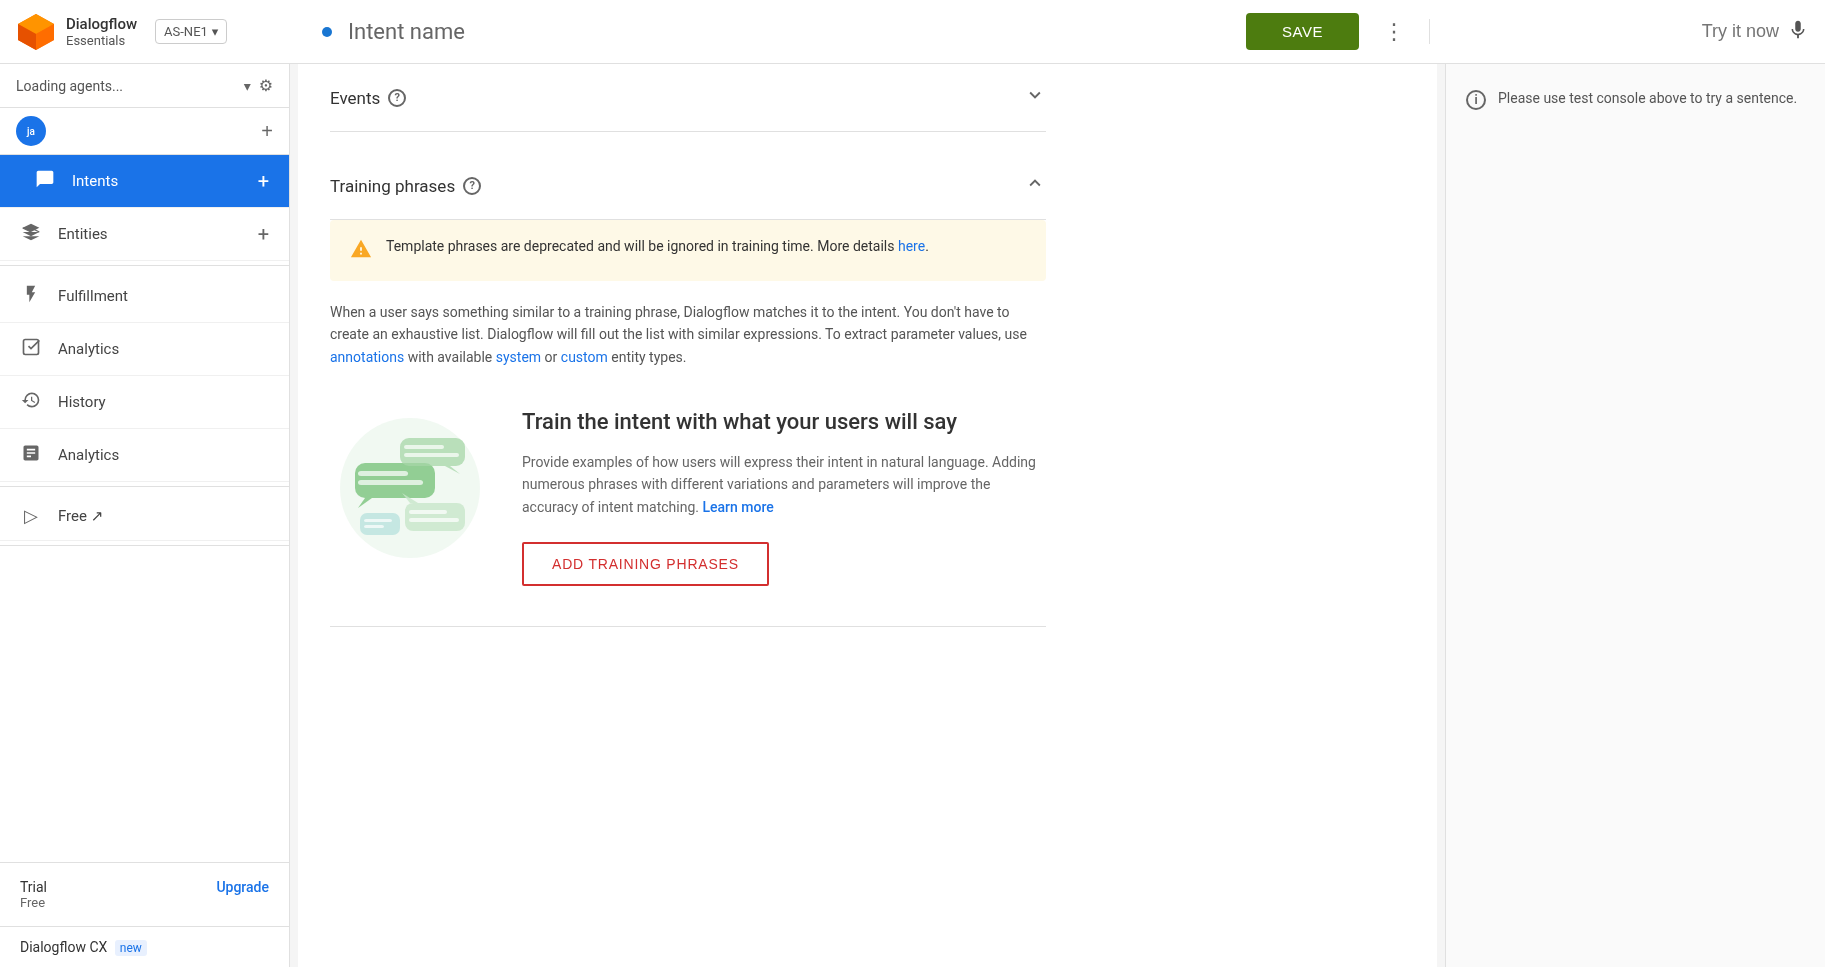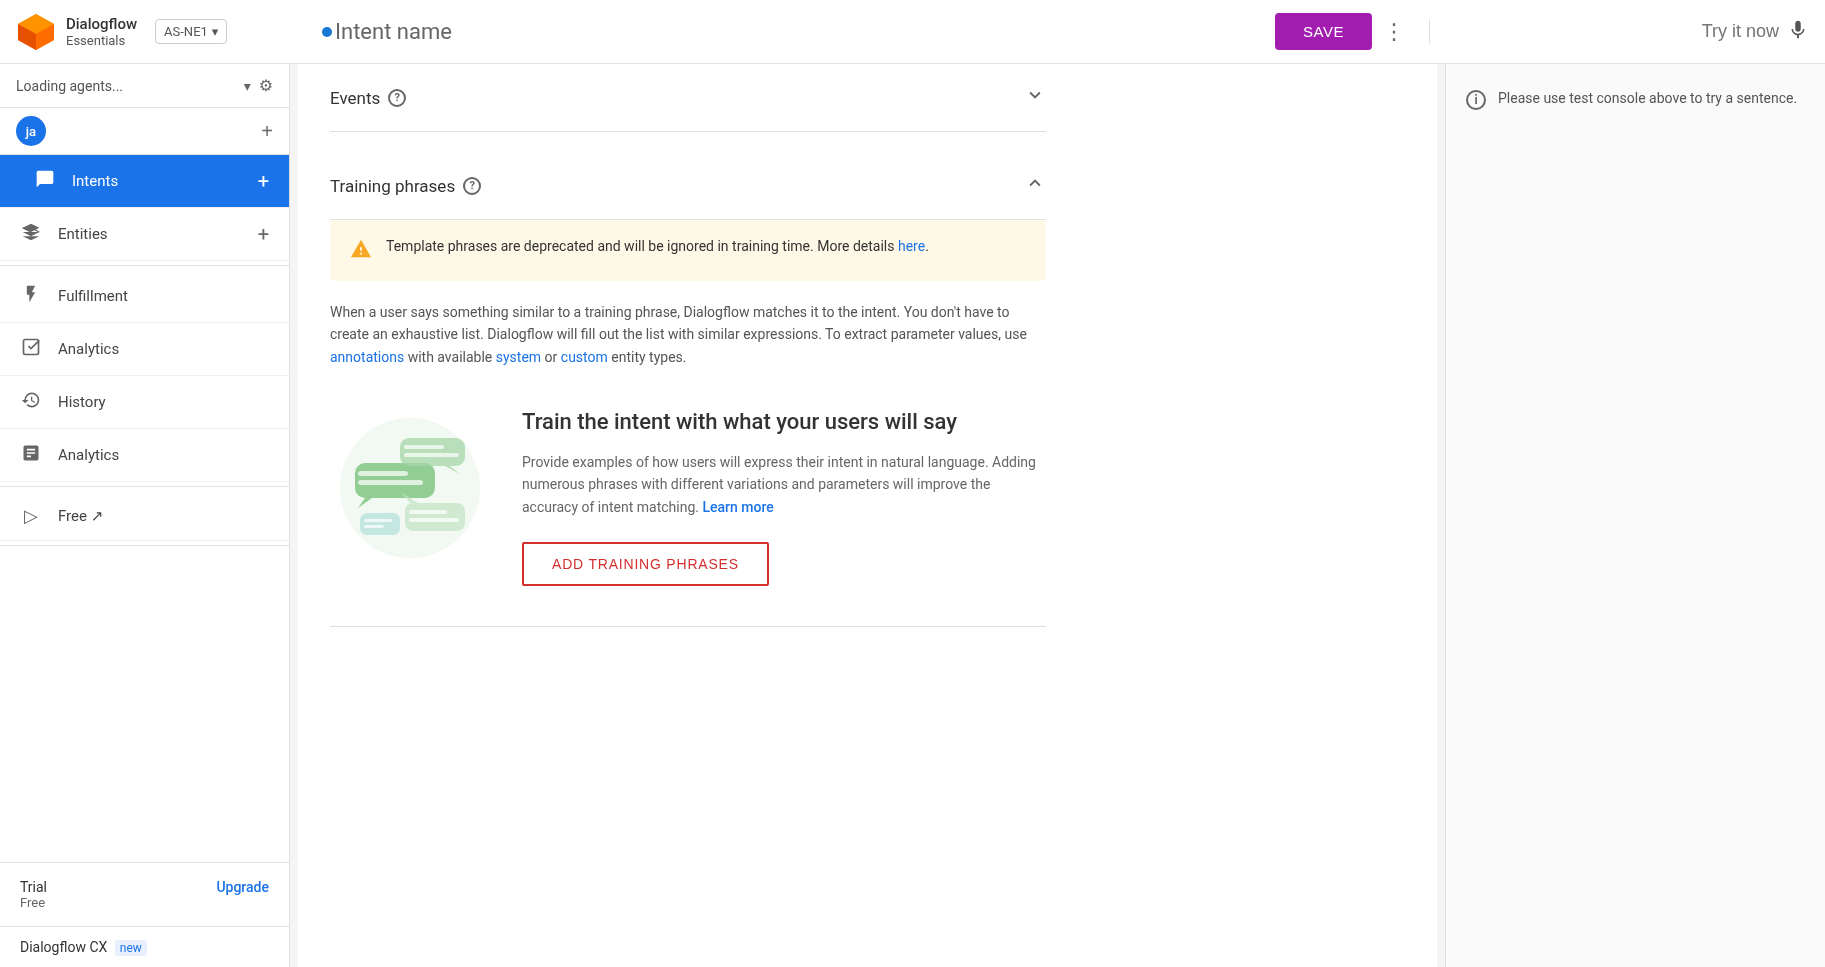--- a/index.html
+++ b/index.html
@@ -10,38 +10,38 @@
       display: flex; align-items: center; height: 64px;
       background: #fff; border-bottom: 1px solid #e0e0e0;
       padding: 0 16px; flex-shrink: 0; z-index: 10;
     }
     .logo-area { display: flex; align-items: center; gap: 10px; width: 290px; flex-shrink: 0; }
     .logo-icon { width: 40px; height: 40px; flex-shrink: 0; }
     .logo-text { display: flex; flex-direction: column; }
     .logo-title { font-size: 15px; font-weight: 500; color: #333; line-height: 1.2; }
     .logo-subtitle { font-size: 13px; color: #555; }
     .agent-selector { display: flex; align-items: center; gap: 4px; margin-left: 8px; cursor: pointer; font-size: 13px; color: #555; border: 1px solid #ccc; border-radius: 4px; padding: 4px 8px; }
-    .intent-bar { display: flex; align-items: center; flex: 1; padding: 0 16px; gap: 3px; }
+    .intent-bar { display: flex; align-items: center; flex: 1; padding: 0 16px; gap: 16px; }
     .intent-dot { width: 10px; height: 10px; border-radius: 50%; background: #1976d2; flex-shrink: 0; }
     .intent-name { font-size: 22px; color: #666; flex: 1; }
-    .save-btn { background: #a21caf; color: #fff; border: none; border-radius: 4px; padding: 10px 28px; font-size: 15px; font-weight: 500; cursor: pointer; letter-spacing: 0.5px; }
+    .save-btn { background: #4d7c0f; color: #fff; border: none; border-radius: 4px; padding: 10px 36px; font-size: 15px; font-weight: 500; cursor: pointer; letter-spacing: 0.5px; }
     .more-btn { background: none; border: none; cursor: pointer; color: #666; font-size: 22px; padding: 4px 8px; }
     .try-it-now { display: flex; align-items: center; width: 380px; flex-shrink: 0; gap: 8px; padding-left: 16px; border-left: 1px solid #e0e0e0; }
     .try-input { flex: 1; border: none; outline: none; font-size: 18px; color: #1d4ed8; background: transparent; text-align: right; }
     .mic-btn { background: none; border: none; cursor: pointer; color: #555; }
 
     
     .main-layout { display: flex; flex: 1; overflow: hidden; gap: 8px; }
 
     
     .sidebar { width: 290px; background: #fff; border-right: 1px solid #e0e0e0; display: flex; flex-direction: column; flex-shrink: 0; overflow-y: auto; }
     .agent-row { display: flex; align-items: center; padding: 12px 16px; border-bottom: 1px solid #e0e0e0; gap: 8px; }
     .loading-text { font-size: 14px; color: #555; flex: 1; }
     .gear-btn { background: none; border: none; cursor: pointer; color: #666; font-size: 16px; }
-    .agent-badge { background: #1a73e8; color: #fff; border-radius: 50%; width: 30px; height: 30px; display: flex; align-items: center; justify-content: center; font-size: 13px; font-weight: 500; }
+    .agent-badge { background: #1a73e8; color: #fff; border-radius: 50%; width: 30px; height: 30px; display: flex; align-items: center; justify-content: center; font-size: 10px; font-weight: 500; }
     .add-btn { background: none; border: none; cursor: pointer; color: #666; font-size: 20px; margin-left: auto; }
 
     .nav-item { display: flex; align-items: center; padding: 14px 20px; cursor: pointer; gap: 16px; color: #444; font-size: 15px; transition: background 0.1s; border-bottom: 1px solid #f0f0f0; }
     .nav-item.active { background: #1a73e8; color: #fff; border-radius: 0; padding-left: 34px; }
     .nav-item.active .nav-icon { color: #fff; }
     .nav-item.active .nav-add { color: #fff; }
     .nav-icon { font-size: 18px; width: 22px; text-align: center; color: #666; flex-shrink: 0; }
     .nav-label { flex: 1; }
     .nav-add { font-size: 20px; color: #666; }
 

